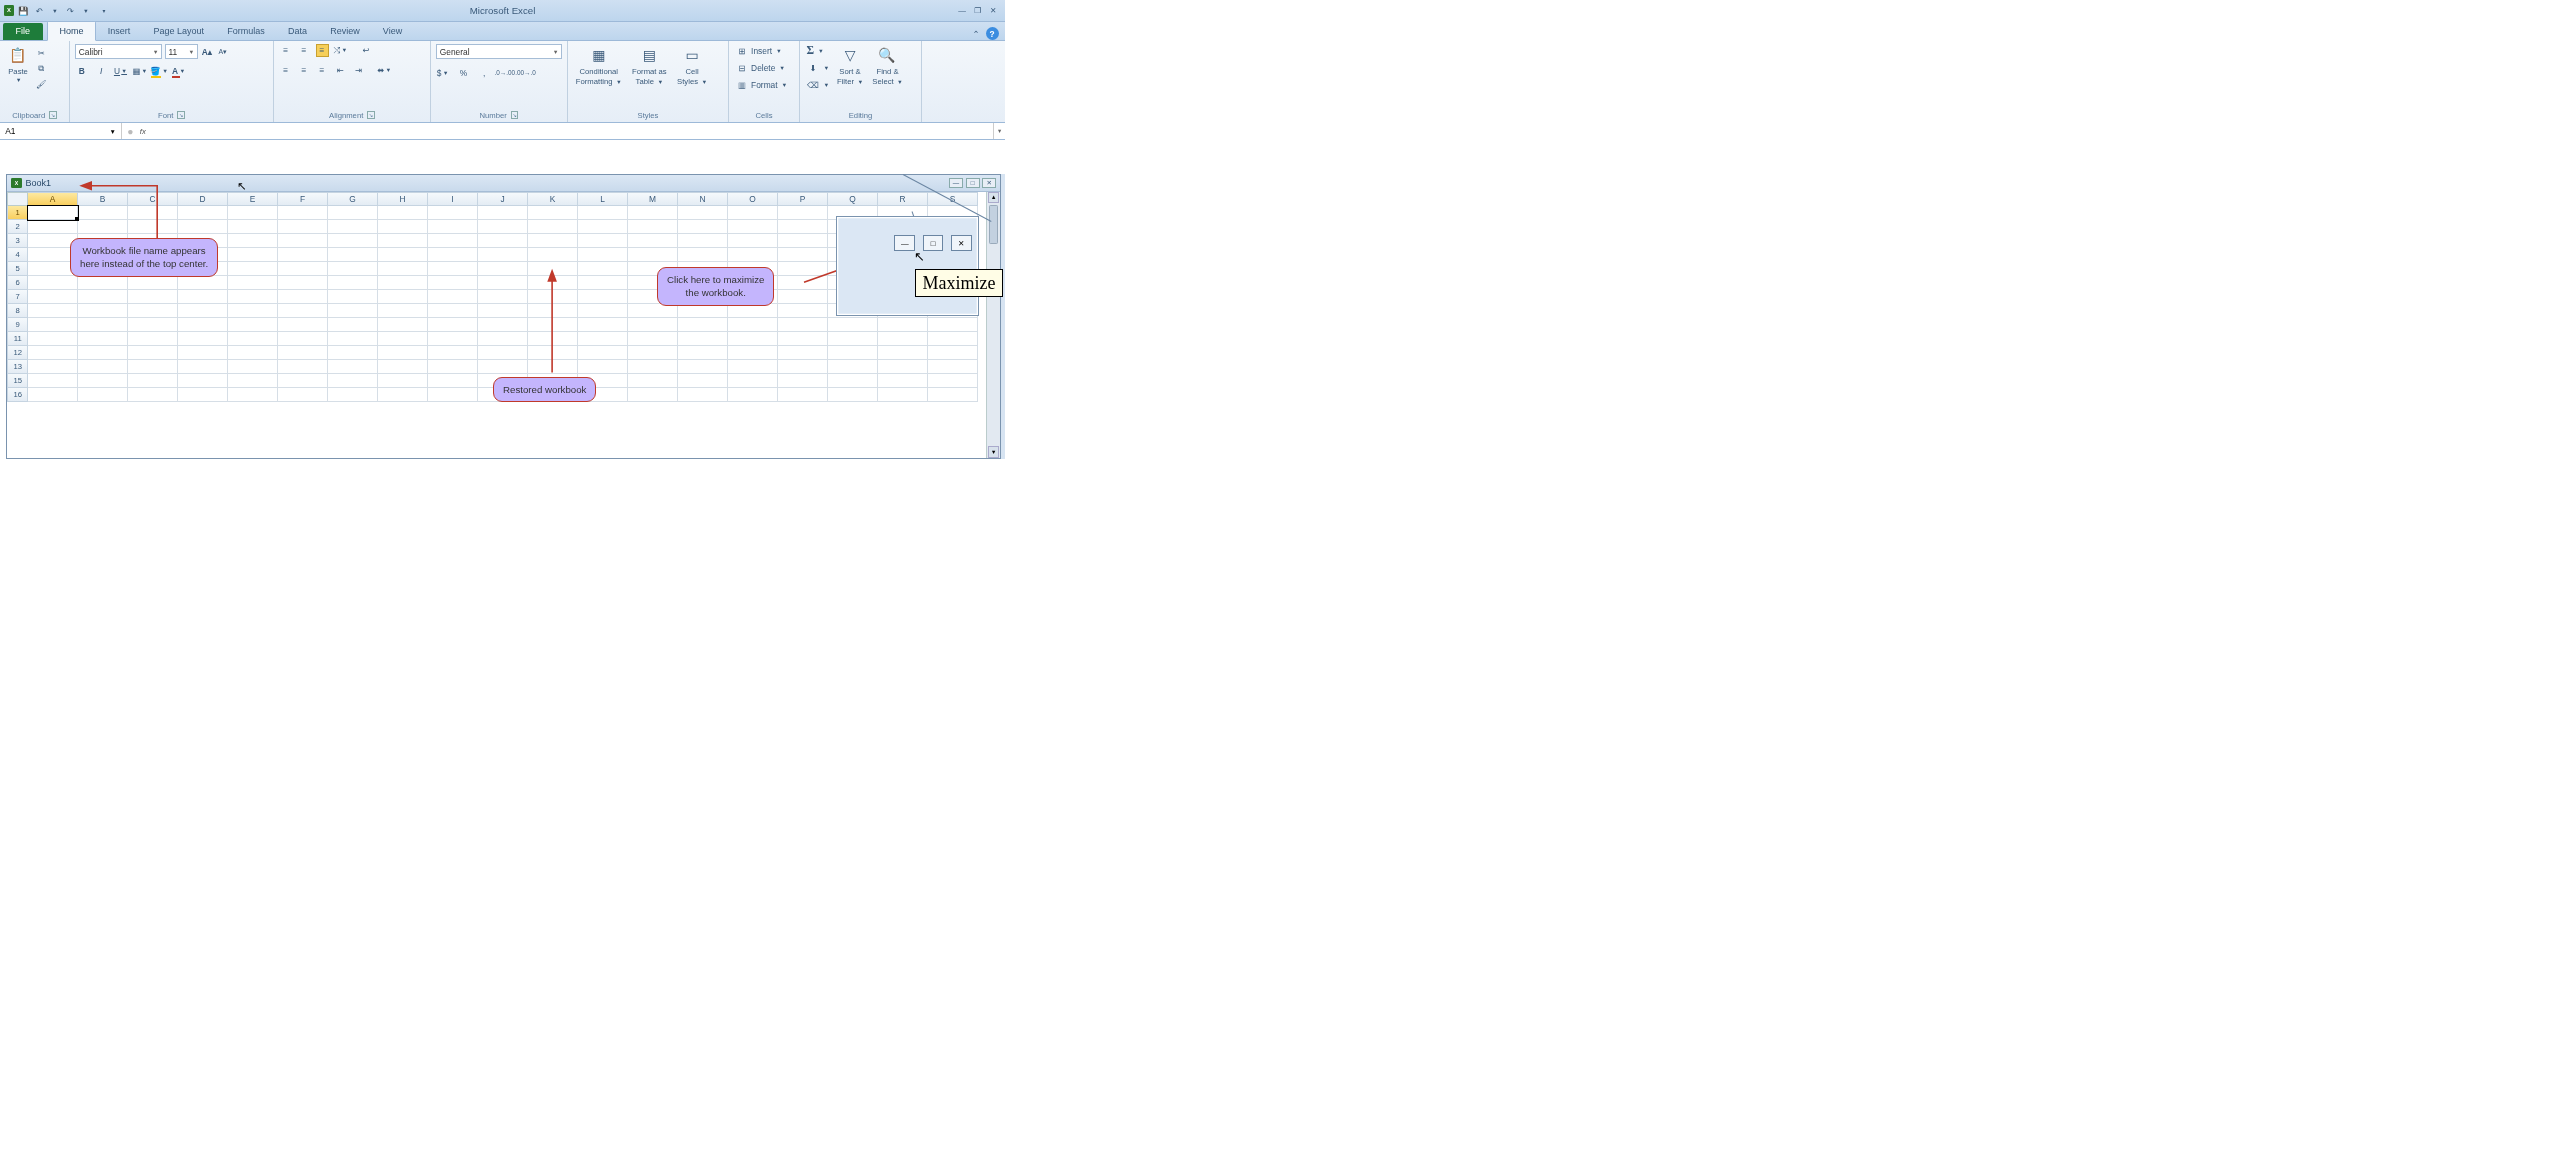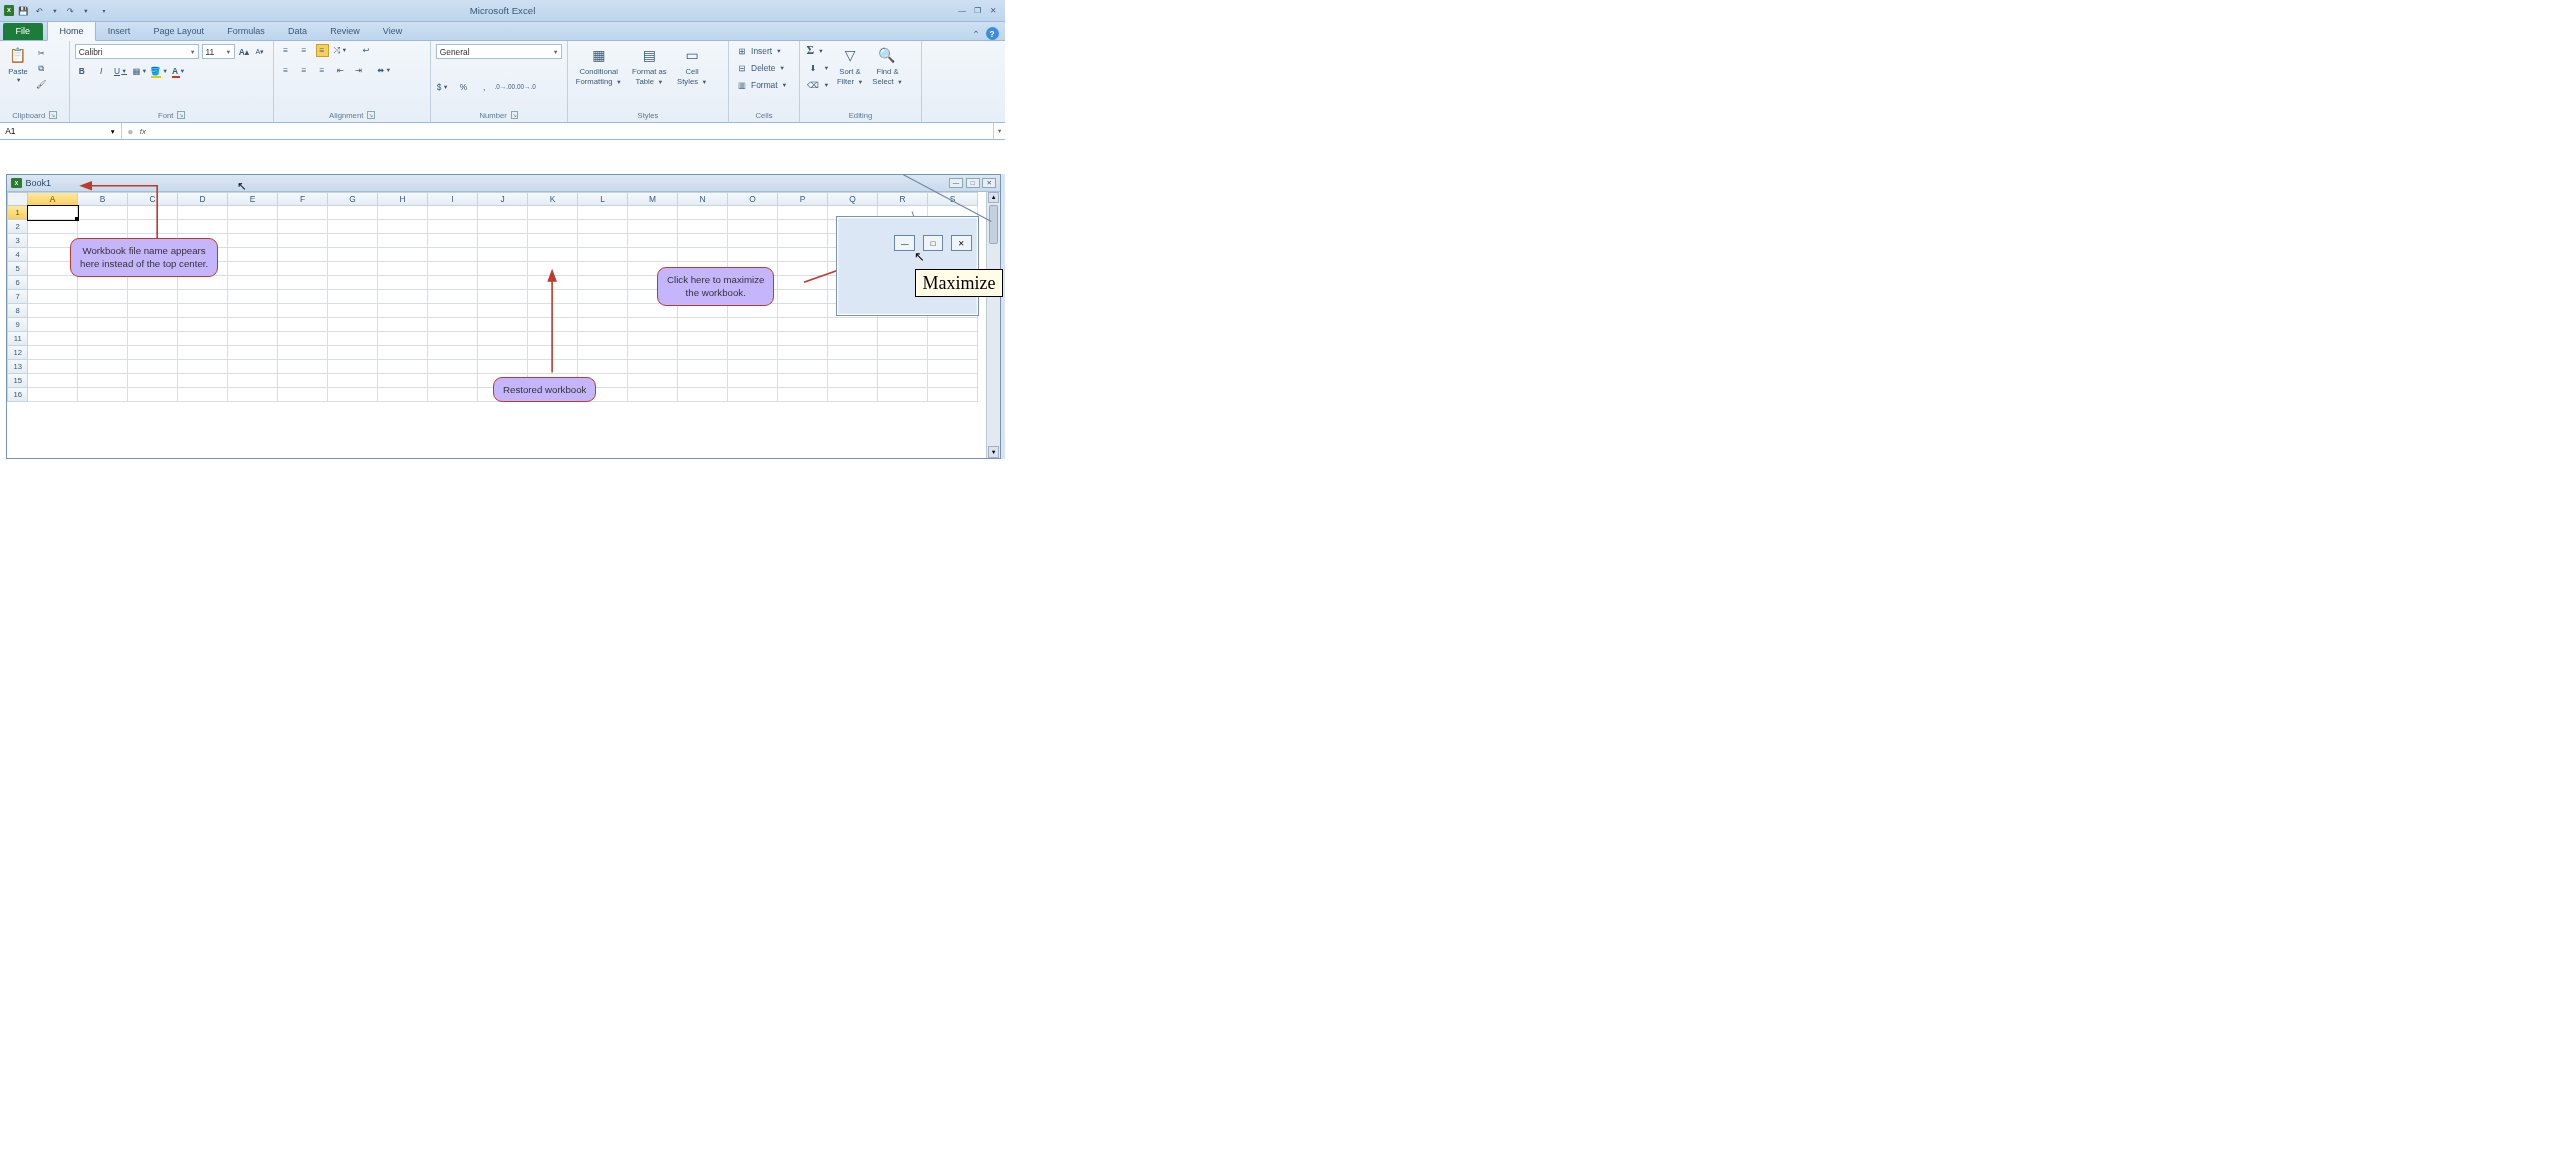--- a/index.html
+++ b/index.html
@@ -141,21 +141,21 @@
     </div>
     <div class="group-label">
         <span>Clipboard</span>
         <span class="dlg-launcher">↘</span>
       </div>
   </div>
 
   <div class="group" style="width:204px">
     <div class="group-body vstack" style="gap:5.2px;width:100%">
       <div class="hstack">
-        <div class="combo" style="width:124px">
+        <div class="combo" style="width:87px">
             <span>Calibri</span>
             <span class="arrow">▼</span>
           </div>
         <div class="combo" style="width:33px">
             <span>11</span>
             <span class="arrow">▼</span>
           </div>
         <span class="icon-sm" style="font-weight:bold">A▴</span>
         <span class="icon-sm" style="font-size:7px">A▾</span>
       </div>
@@ -198,21 +198,21 @@
         <span class="icon-sm" style="margin-left:7.7px">⬌<span class="dd">▼</span></span>
       </div>
     </div>
     <div class="group-label">
         <span>Alignment</span>
         <span class="dlg-launcher">↘</span>
       </div>
   </div>
 
   <div class="group" style="width:137px">
-    <div class="group-body vstack" style="gap:21px;width:100%">
+    <div class="group-body vstack" style="gap:7px;width:100%">
       <div class="combo" style="width:126px">
           <span>General</span>
           <span class="arrow">▼</span>
         </div>
       <div class="hstack" style="gap:7.7px">
         <span class="icon-sm">$<span class="dd">▼</span></span>
         <span class="icon-sm">%</span>
         <span class="icon-sm">,</span>
         <span class="icon-sm" style="font-size:6.4px">.0→.00</span>
         <span class="icon-sm" style="font-size:6.4px">.00→.0</span>

